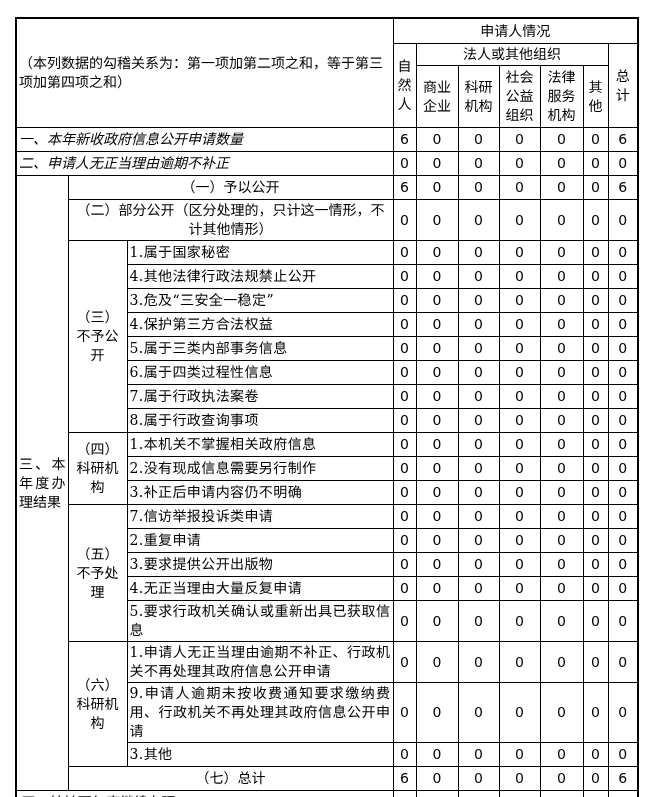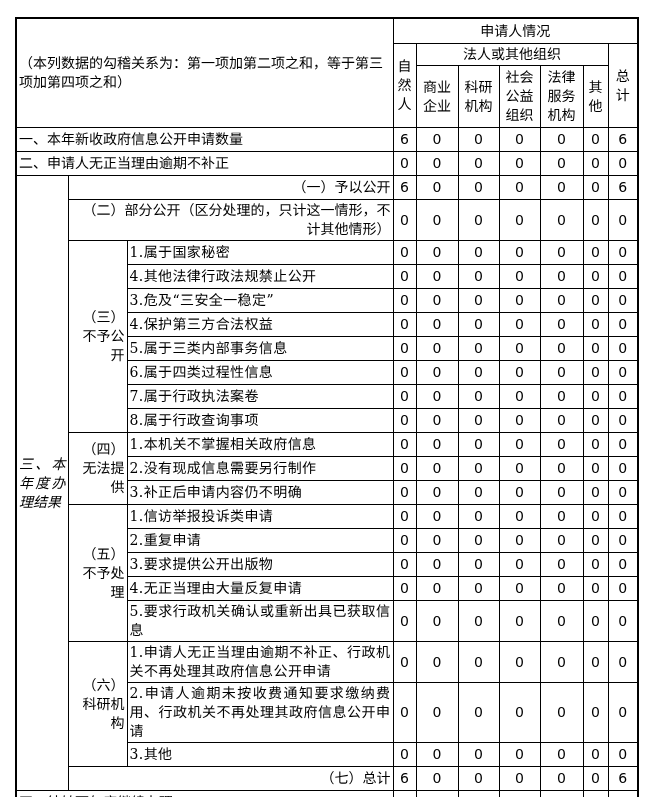--- a/index.html
+++ b/index.html
@@ -45,33 +45,32 @@
   tr.h1 th { height: 22px; }
   tr.h2 th { height: 19px; }
   tr.h3 th { height: 59px; padding: 1px 3px; }
   
   td.label {
     text-align: left;
     text-align: justify;
     text-justify: inter-ideograph;
     padding: 1px 3px;
   }
-  td.top-label { font-size: 14px; }
+  td.top-label { font-size: 14px; font-style: italic; }
   td.section-label {
     font-size: 13px;
     line-height: 21px;
     padding: 2px 4px;
     vertical-align: middle;
-    font-style: italic;
   }
   td.group-label {
     font-size: 13px;
     line-height: 21px;
     padding: 2px 2px;
-    text-align: right;
+    text-align: center;
   }
   td.item-label { font-size: 14px; letter-spacing: 0.4px; margin-left: 24px; }
   td.val {
     text-align: center;
     font-family: "DejaVu Sans", "Liberation Sans", sans-serif;
     font-size: 14px;
     padding: 1px 0;
     height: 21px;
   }
 </style>
@@ -227,21 +226,21 @@
           <td class="label item-label">8.属于行政查询事项</td>
           <td class="val">0</td>
           <td class="val">0</td>
           <td class="val">0</td>
           <td class="val">0</td>
           <td class="val">0</td>
           <td class="val">0</td>
           <td class="val">0</td>
         </tr>
         <tr>
-          <td class="label group-label" rowspan="3">（四）无法提供</td>
+          <td class="label group-label" rowspan="3">（四）科研机构</td>
           <td class="label item-label">1.本机关不掌握相关政府信息</td>
           <td class="val">0</td>
           <td class="val">0</td>
           <td class="val">0</td>
           <td class="val">0</td>
           <td class="val">0</td>
           <td class="val">0</td>
           <td class="val">0</td>
         </tr>
         <tr>
@@ -259,21 +258,21 @@
           <td class="val">0</td>
           <td class="val">0</td>
           <td class="val">0</td>
           <td class="val">0</td>
           <td class="val">0</td>
           <td class="val">0</td>
           <td class="val">0</td>
         </tr>
         <tr>
           <td class="label group-label" rowspan="5">（五）不予处理</td>
-          <td class="label item-label">1.信访举报投诉类申请</td>
+          <td class="label item-label">7.信访举报投诉类申请</td>
           <td class="val">0</td>
           <td class="val">0</td>
           <td class="val">0</td>
           <td class="val">0</td>
           <td class="val">0</td>
           <td class="val">0</td>
           <td class="val">0</td>
         </tr>
         <tr>
           <td class="label item-label">2.重复申请</td>
@@ -320,21 +319,21 @@
           <td class="label item-label">1.申请人无正当理由逾期不补正、行政机关不再处理其政府信息公开申请</td>
           <td class="val">0</td>
           <td class="val">0</td>
           <td class="val">0</td>
           <td class="val">0</td>
           <td class="val">0</td>
           <td class="val">0</td>
           <td class="val">0</td>
         </tr>
         <tr>
-          <td class="label item-label">2.申请人逾期未按收费通知要求缴纳费用、行政机关不再处理其政府信息公开申请</td>
+          <td class="label item-label">9.申请人逾期未按收费通知要求缴纳费用、行政机关不再处理其政府信息公开申请</td>
           <td class="val">0</td>
           <td class="val">0</td>
           <td class="val">0</td>
           <td class="val">0</td>
           <td class="val">0</td>
           <td class="val">0</td>
           <td class="val">0</td>
         </tr>
         <tr>
           <td class="label item-label">3.其他</td>

